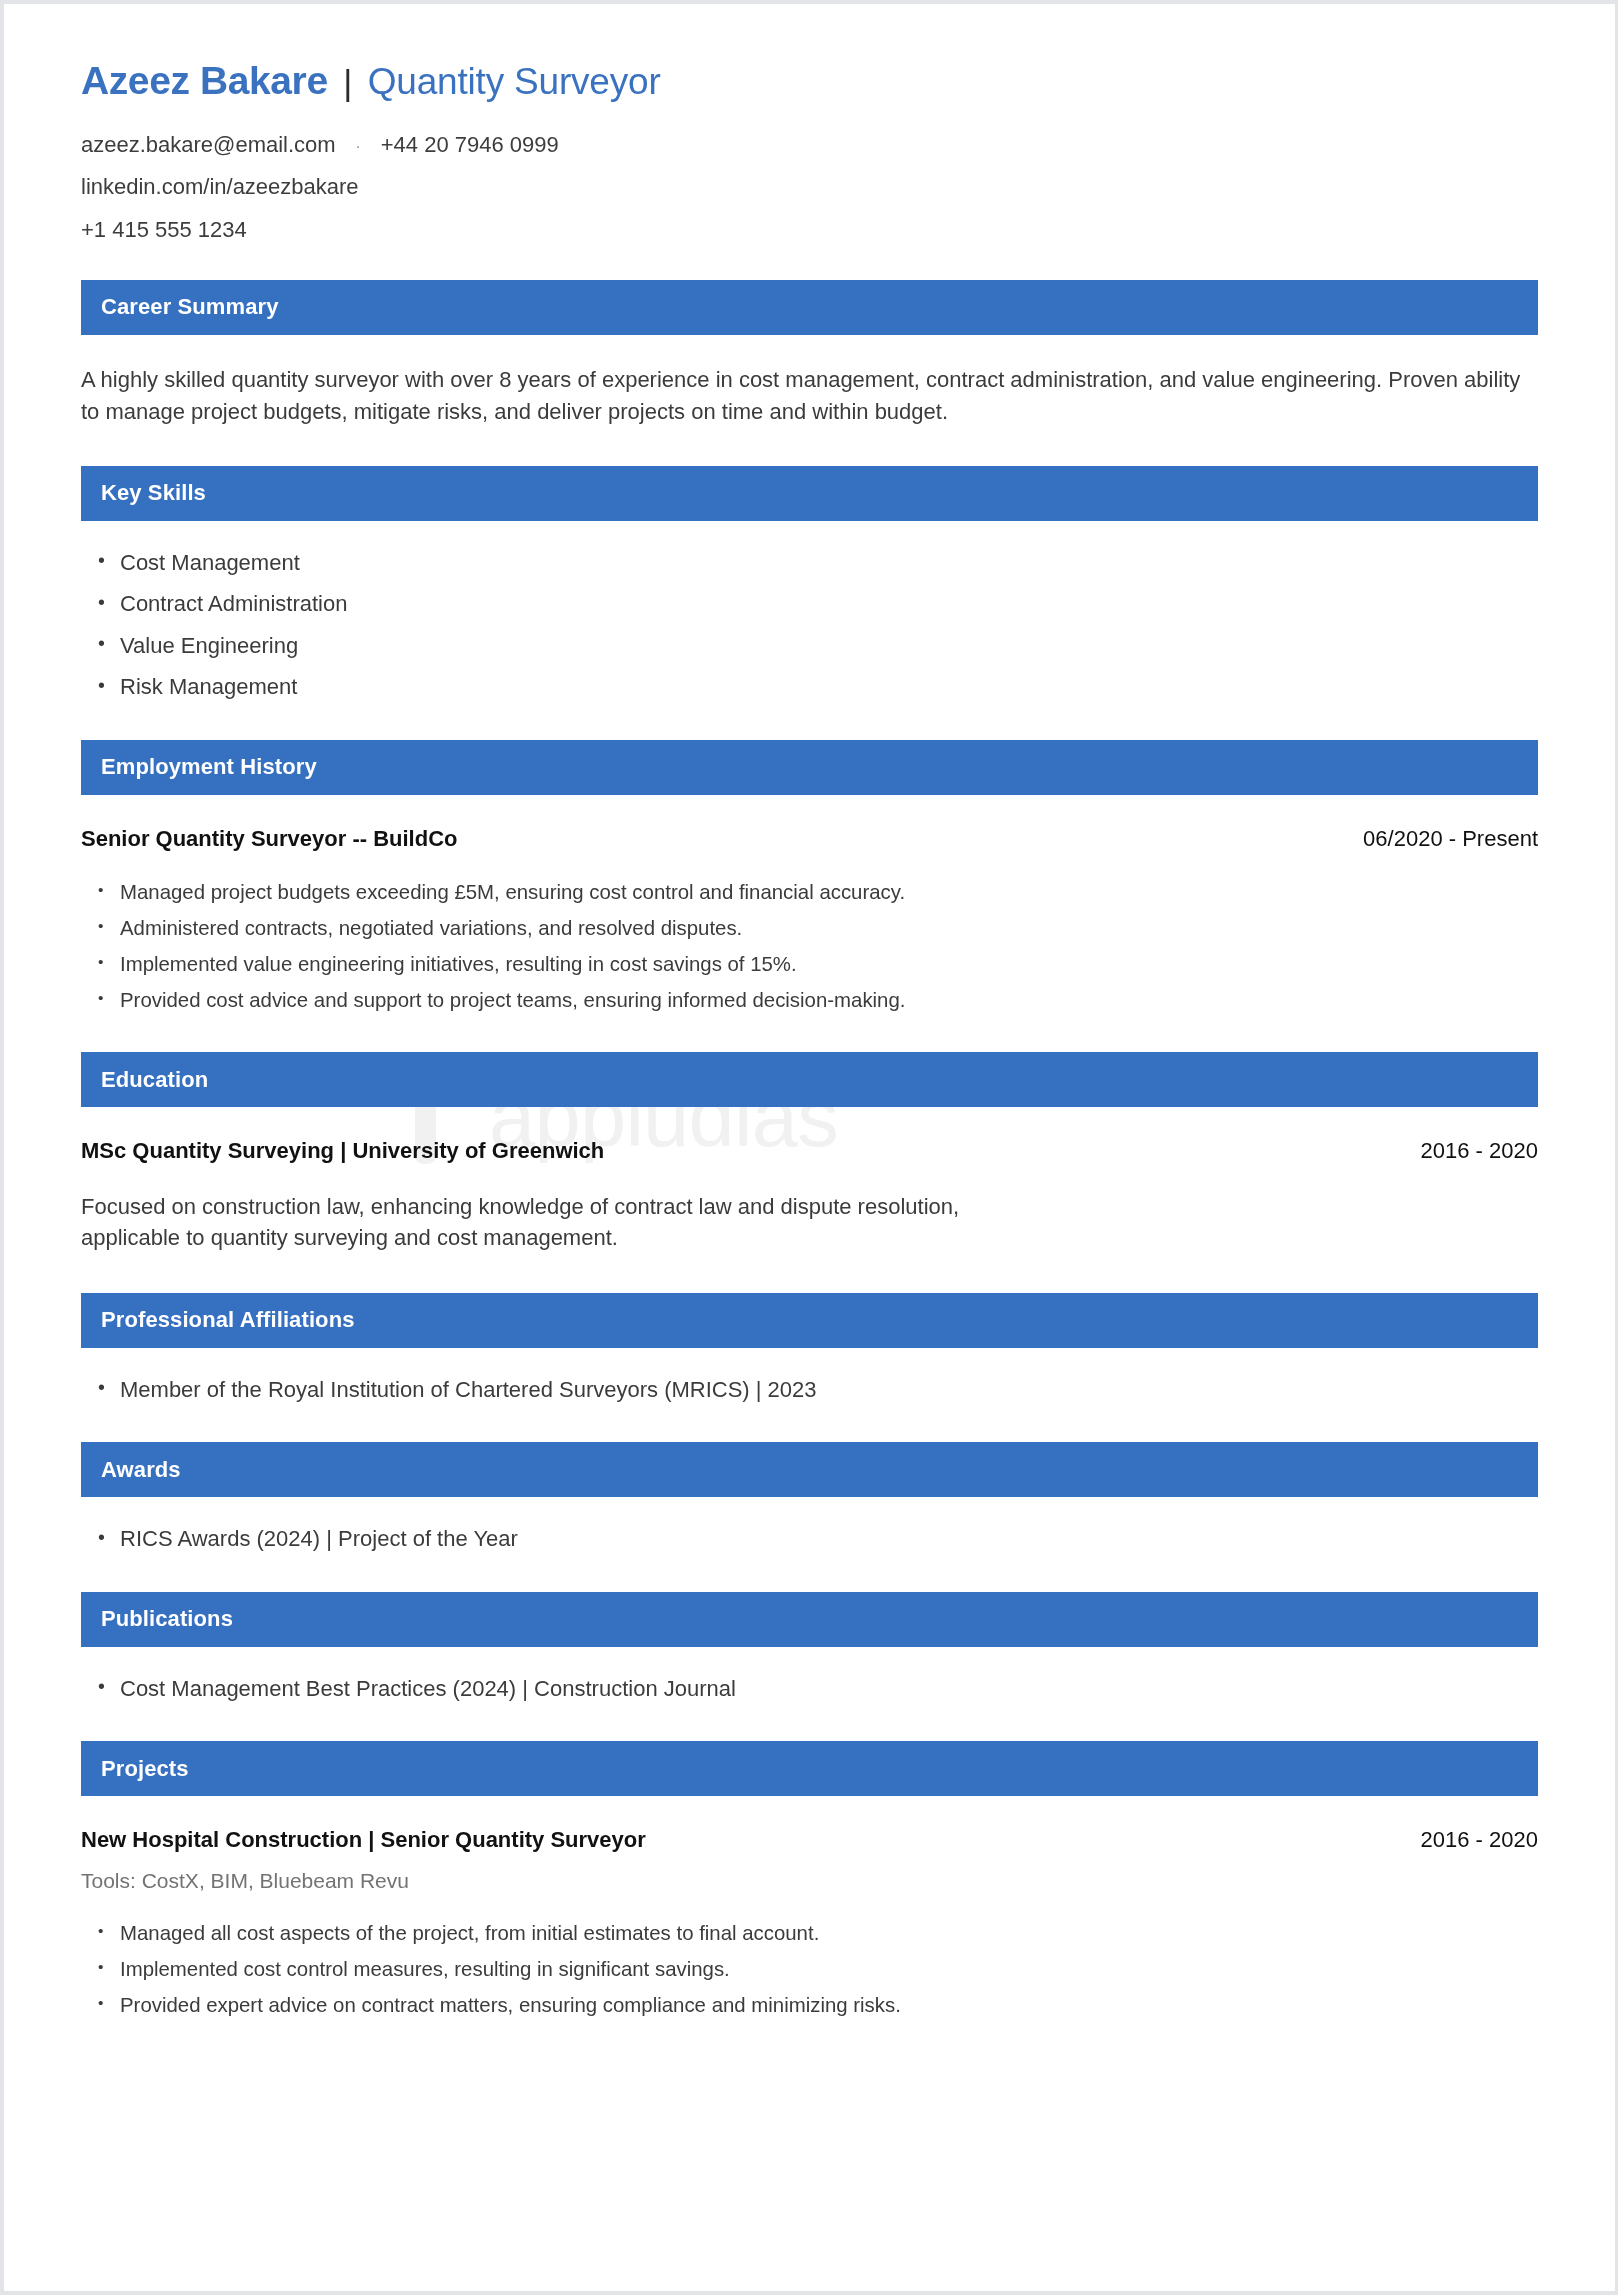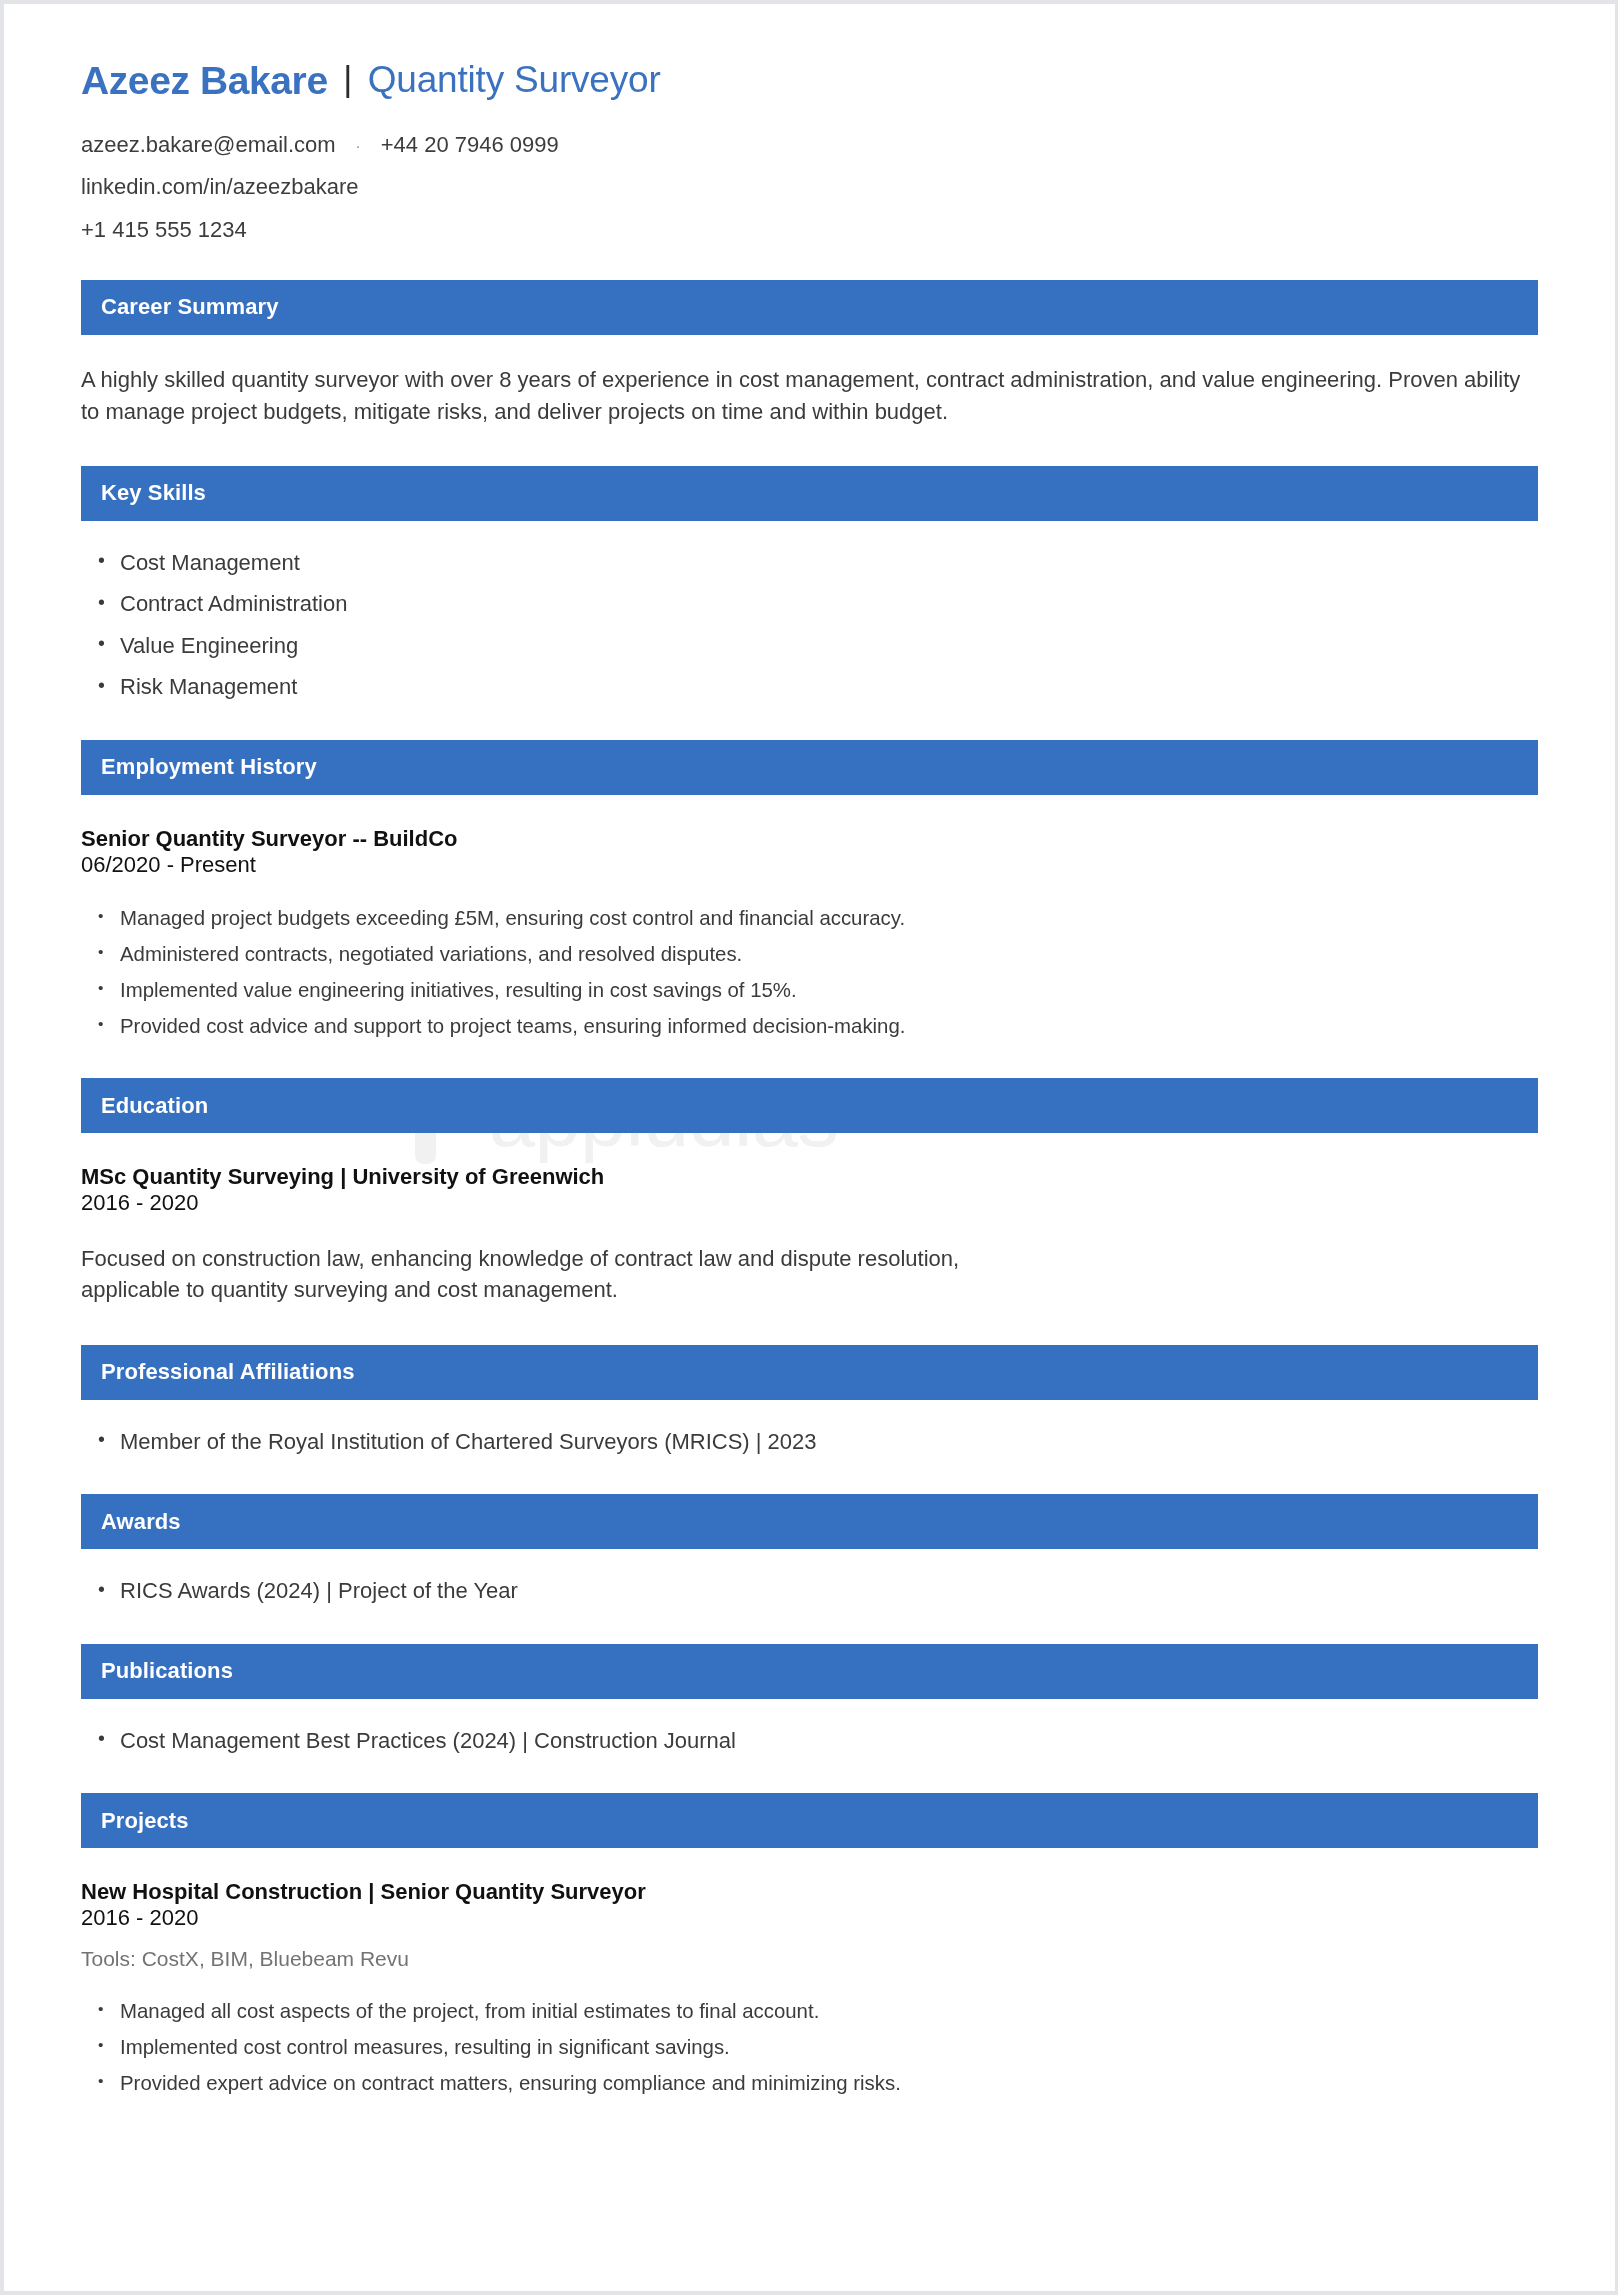--- a/index.html
+++ b/index.html
@@ -64,21 +64,21 @@
     line-height: 1;
   }
 
   .content { position: relative; z-index: 2; }
 
   
   .header { padding-top: 55px; }
 
   .name-line {
     display: flex;
-    align-items: flex-start;
+    align-items: flex-end;
     gap: 0;
     white-space: nowrap;
   }
   .name {
     font-size: 39px;
     font-weight: 700;
     color: #3b72c0;
     letter-spacing: -0.4px;
   }
   .name-sep {
@@ -154,21 +154,20 @@
 
   .bullets.tight li { font-size: 20.4px; margin-bottom: 10.5px; }
   .bullets.tight li::before { font-size: 15.5px; top: 0.7px; }
 
   
   .entry-head {
     display: flex;
     justify-content: space-between;
     align-items: baseline;
     margin-top: 31px;
-    flex-direction: column;
   }
   .entry-title {
     font-size: 22px;
     font-weight: 700;
     color: #111111;
   }
   .entry-date {
     font-size: 22px;
     font-weight: 400;
     color: #111111;

